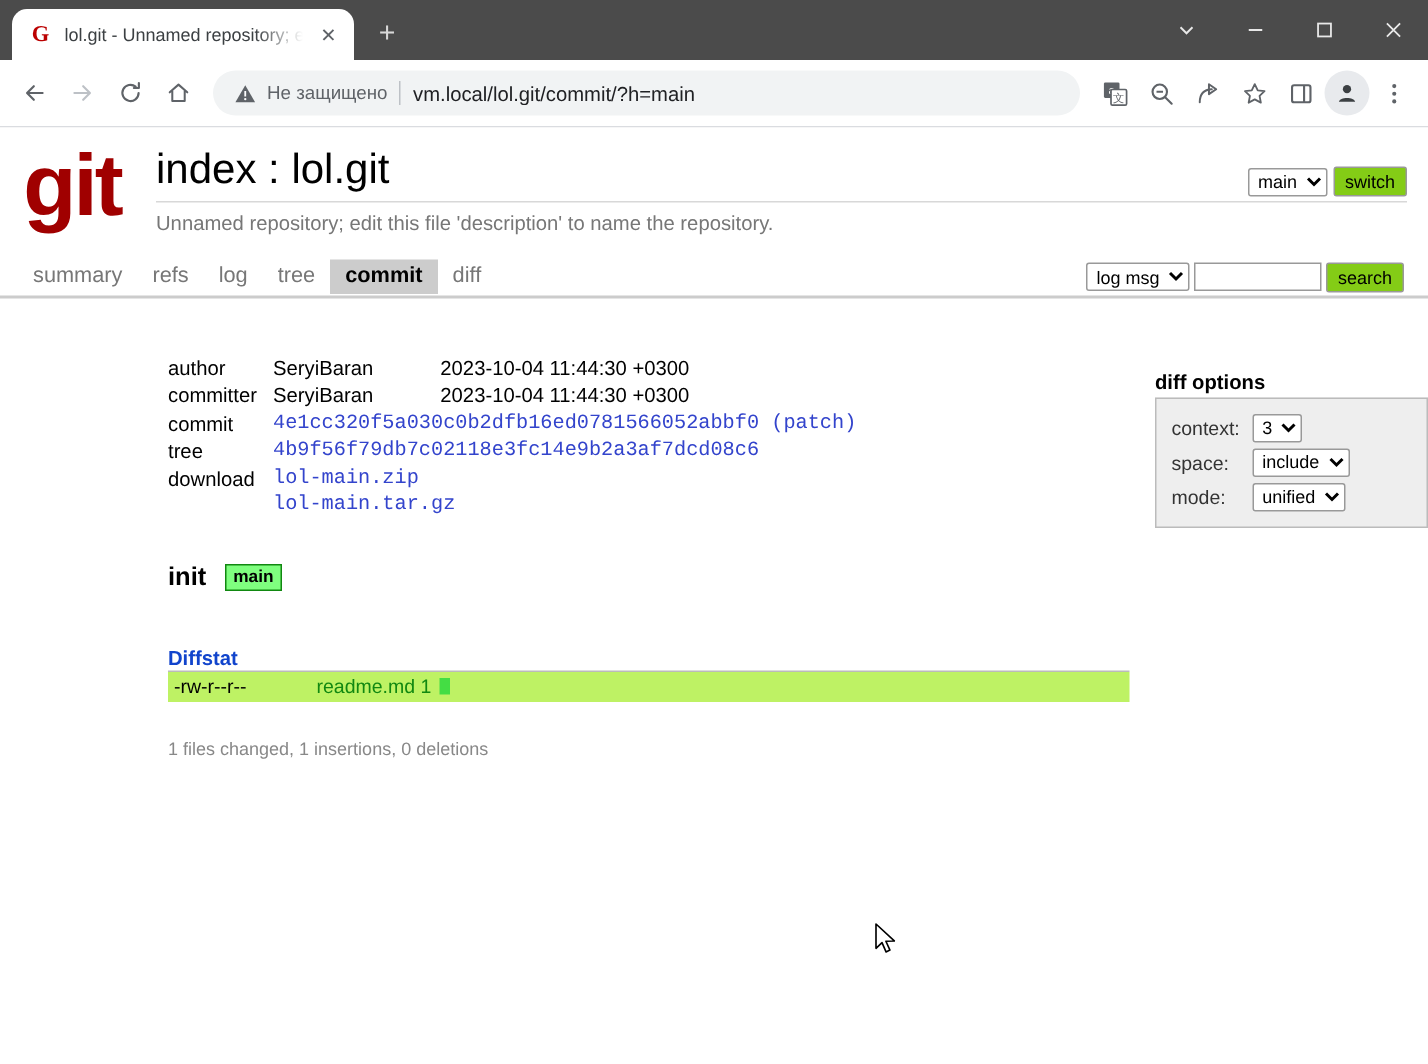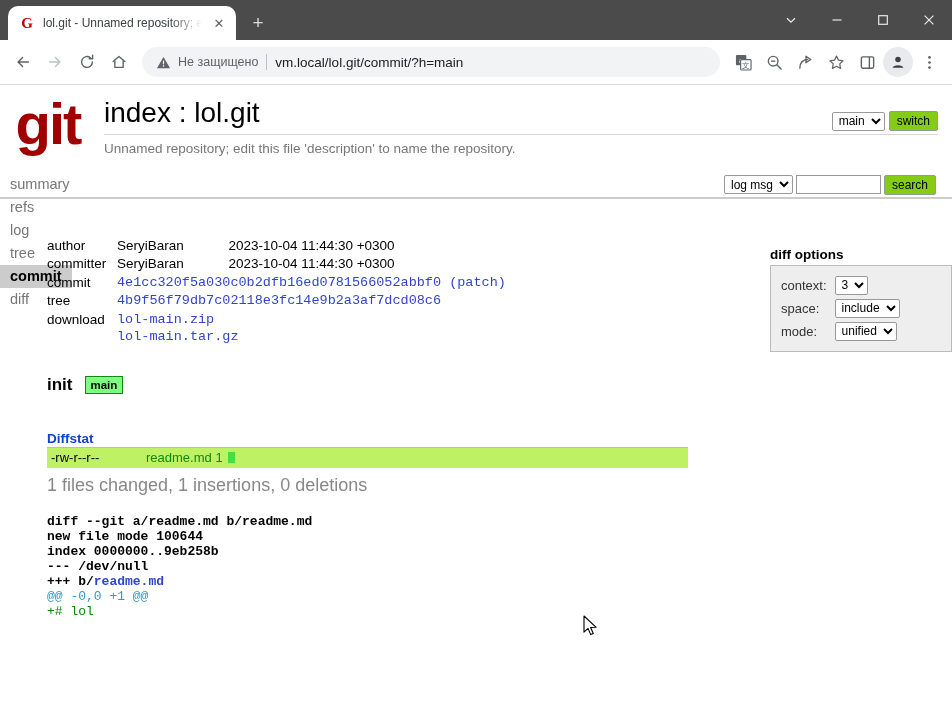--- a/index.html
+++ b/index.html
@@ -121,34 +121,34 @@
     height: 20px; border: 1px solid #999; background: #84cc16; color: #000;
     padding: 1px 7px; border-radius: 2px; cursor: pointer;
   }
   input.cg-input {
     height: 19px; border: 1px solid #999; background: #fff; width: 85px; padding: 0 3px;
   }
 
   .tab-bar {
     margin-top: 16px; border-bottom: 2px solid #cccccc;
     display: flex; align-items: flex-start; position: relative; height: 26px;
-    flex-direction: column;
+    padding-left: 12px;
   }
   .tab-bar a {
     font-size: 14.5px; color: #777777; text-decoration: none;
     padding: 3px 10px 4px 10px; display: inline-block;
   }
   .tab-bar a.active {
     background: #cccccc; color: #000000; font-weight: bold;
   }
   .search-box {
     position: absolute; right: 16px; bottom: 2px; display: flex; align-items: center; gap: 3px;
   }
 
-  .content { padding: 0 14px 0 47px; position: relative; }
+  .content { padding: 0 14px 0 112px; position: relative; }
 
   table.commit-info { border-collapse: collapse; margin-top: 38px; }
   table.commit-info td {
     font-size: 13.5px; padding: 0 0 1px 0; vertical-align: top; line-height: 17.5px;
   }
   td.ci-label { color: #000; padding-right: 28px; width: 70px; }
   td.ci-value { color: #000; white-space: nowrap; }
   td.ci-date { color: #000; padding-left: 0; white-space: nowrap; margin-left: 17px; }
   .mono { font-family: "Liberation Mono", monospace; font-size: 12.5px; }
   a.sha { color: #3344cc; text-decoration: none; }
@@ -181,21 +181,21 @@
     border-bottom: 1px solid #bbbbbb; padding-bottom: 1px; width: 641px;
   }
   table.diffstat { border-collapse: collapse; width: 641px; background: #bef264; }
   table.diffstat td {
     font-size: 13px; padding: 2px 4px; line-height: 16px;
   }
   td.ds-mode { color: #000; width: 95px; font-family: "Liberation Sans", sans-serif;}
   a.ds-file { color: #118811; text-decoration: none; }
   .ds-count { color: #118811; }
   .ds-graph { display: inline-block; width: 7px; height: 11px; background: #44dd44; vertical-align: -1px; margin-left: 5px;}
-  .diffstat-summary { font-size: 18px; color: #888888; margin-top: 7px; }
+  .diffstat-summary { font-size: 12px; color: #888888; margin-top: 24px; }
 
   .diff-body {
     margin-top: 18px; font-family: "Liberation Mono", monospace;
     font-size: 13px; line-height: 15px; white-space: pre;
   }
   .d-head { color: #000000; font-weight: bold; }
   .d-file-add { color: #3344cc; }
   .d-hunk { color: #3399cc; }
   .d-add { color: #008800; }
 
@@ -439,21 +439,20 @@
           <tbody>
               <tr>
             <td class="ds-mode mono">-rw-r--r--</td>
             <td><a class="ds-file" href="#">readme.md</a> <span class="ds-count">1</span><span class="ds-graph"></span></td>
           </tr>
         </tbody>
           </table>
 
         <div class="diffstat-summary">1 files changed, 1 insertions, 0 deletions</div>
 
-        <div class="diff-body"><div class="d-head">diff --git a/readme.md b/readme.md</div><div class="d-head">new file mode 100644</div><div class="d-head">index 0000000..9eb258b</div><div class="d-head">--- /dev/null</div><div class="d-head"><span>+++ b/</span><span class="d-file-add">readme.md</span></div><div class="d-hunk">@@ -0,0 +1 @@</div><div class="d-add">+# lol</div></div>
 
       </div>
     </div>
 
     <div class="cursor">
       <svg width="17" height="24" viewBox="0 0 17 24">
         <path d="M1 1 L1 17.2 L5.0 13.4 L7.7 19.6 L10.3 18.4 L7.6 12.5 L13.2 12.3 Z" fill="#ffffff" stroke="#000000" stroke-width="1.1" stroke-linejoin="round"></path>
       </svg>
     </div>
   </div>

